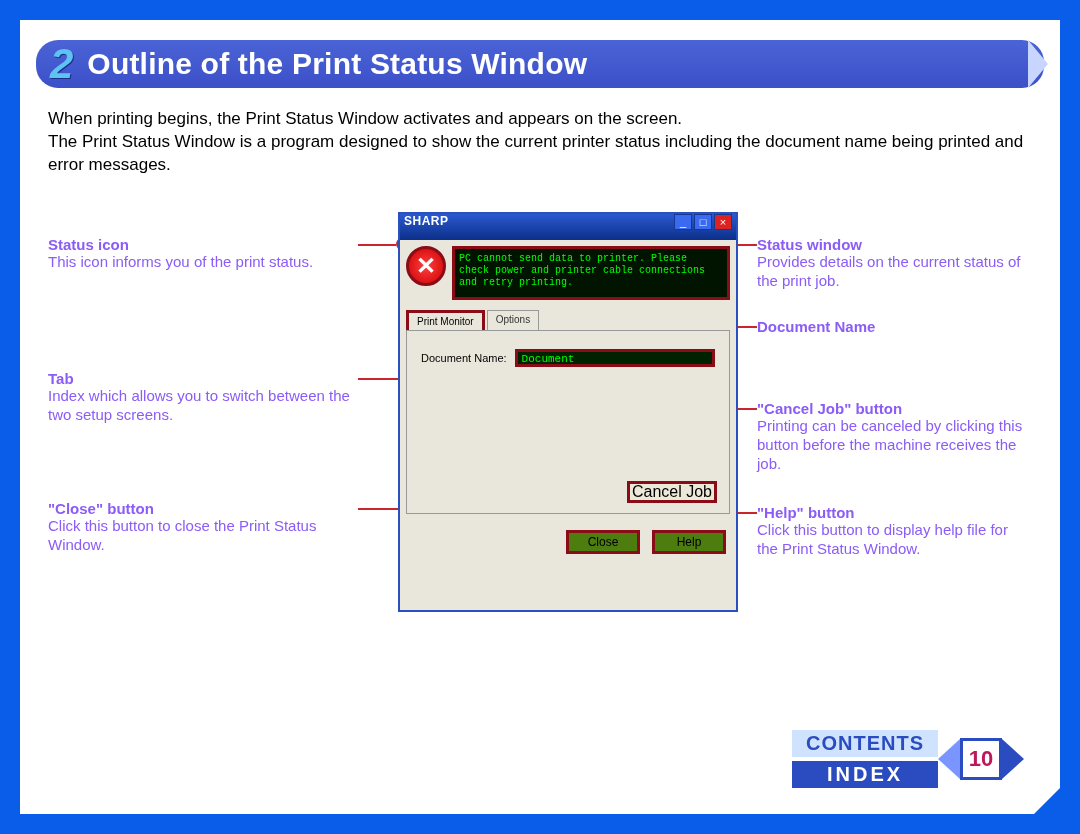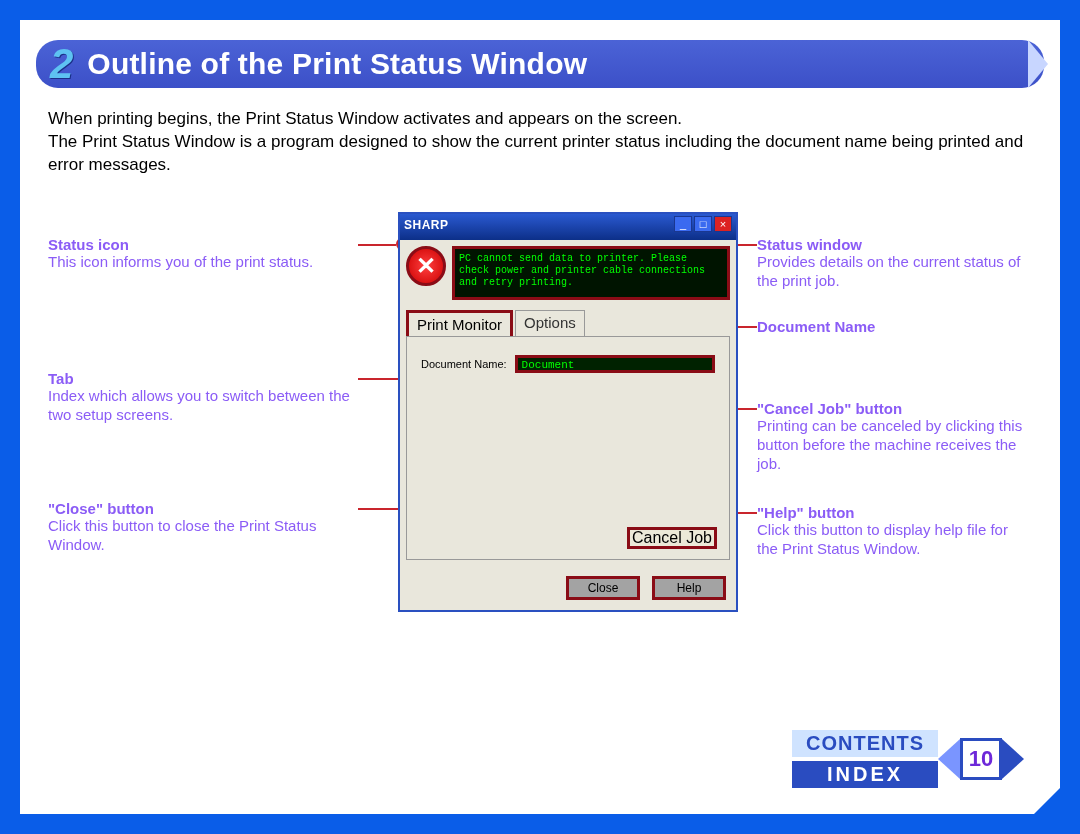--- a/index.html
+++ b/index.html
@@ -114,22 +114,22 @@
     border: 2px solid #2a50c0;
     background: #e9e7dc;
     font-size: 11px;
     font-family: "MS Sans Serif", Arial, sans-serif;
   }
   .win-titlebar {
     height: 26px;
     background: linear-gradient(#2a59d0, #0c2f88);
     color: #fff;
     display: flex;
-    align-items: flex-end;
-    padding: 8px 4px;
+    align-items: flex-start;
+    padding: 0 4px;
     font-size: 12px;
   }
   .win-titlebar .brand { font-weight: bold; letter-spacing:.5px; }
   .win-titlebar .winicons { margin-left:auto; display:flex; gap:2px; }
   .winbtn {
     width: 18px; height: 16px;
     background: #3a6af0;
     border: 1px solid #1a3790;
     display:flex; align-items:center; justify-content:center;
     font-size: 11px; color:#fff;
@@ -158,28 +158,28 @@
     line-height:1.2;
   }
   .tabs {
     display:flex; gap:2px; margin:4px 6px 0 6px;
   }
   .tab {
     padding:3px 8px;
     background:#e9e7dc;
     border:1px solid #999;
     border-bottom:none;
-    font-size:15px;
+    font-size:10px;
   }
   .tab.active { border:3px solid #8a0c16; border-bottom:none; }
   .tab.inactive { color:#333; }
   .tabbody {
     margin:0 6px 6px 6px;
     border:1px solid #999;
-    height:224px;
+    height:184px;
     padding:18px 14px;
     background:#e9e7dc;
     position:relative;
   }
   .docrow { display:flex; align-items:center; gap:8px; }
   .docfield {
     flex:1; height:18px;
     background:#002200;
     color:#0f0;
     border:3px solid #8a0c16;
@@ -193,21 +193,21 @@
     width:90px; height:22px;
     border:3px solid #8a0c16;
     background:#ece9d8;
     font-size:16px;
     display:flex; align-items:center; justify-content:center;
   }
   .rowbtns { display:flex; justify-content:flex-end; gap:12px; padding:10px 10px 10px 10px; }
   .rowbtns .ubtn {
     width:74px; height:24px;
     border:3px solid #8a0c16;
-    background:#a3a3a3;
+    background:#4d7c0f;
     font-size:12px;
     display:flex; align-items:center; justify-content:center;
   }
 
   
   .bottomnav {
     position: absolute;
     bottom: 26px;
     right: 36px;
     display:flex; align-items:center; 
@@ -219,21 +219,21 @@
     text-align:center;
   }
   .contents-idx .c { color:#2a4cc0; background:#cfe3ff; padding:2px 14px; letter-spacing:1px; }
   .contents-idx .i { color:#fff; background:#2a4cc0; padding:2px 14px; letter-spacing:3px; }
   .tri { width:0;height:0; border-style:solid; }
   .tri.left  { border-width: 20px 22px 20px 0;  border-color: transparent #7a95ff transparent transparent; }
   .tri.right { border-width: 20px 0 20px 22px;  border-color: transparent transparent transparent #2a4cc0; }
   .pageno {
     width:42px; height:42px;
     border:3px solid #2a4cc0;
-    color:#6d28d9;
+    color:#be185d;
     font-size:22px; font-weight:bold;
     display:flex; align-items:center; justify-content:center;
     background:#fff;
   }
   .corner-tri {
     position:absolute; right:0; bottom:0;
     width:0;height:0;
     border-style:solid;
     border-width: 0 0 26px 26px;
     border-color: transparent transparent #0a5de8 transparent;

